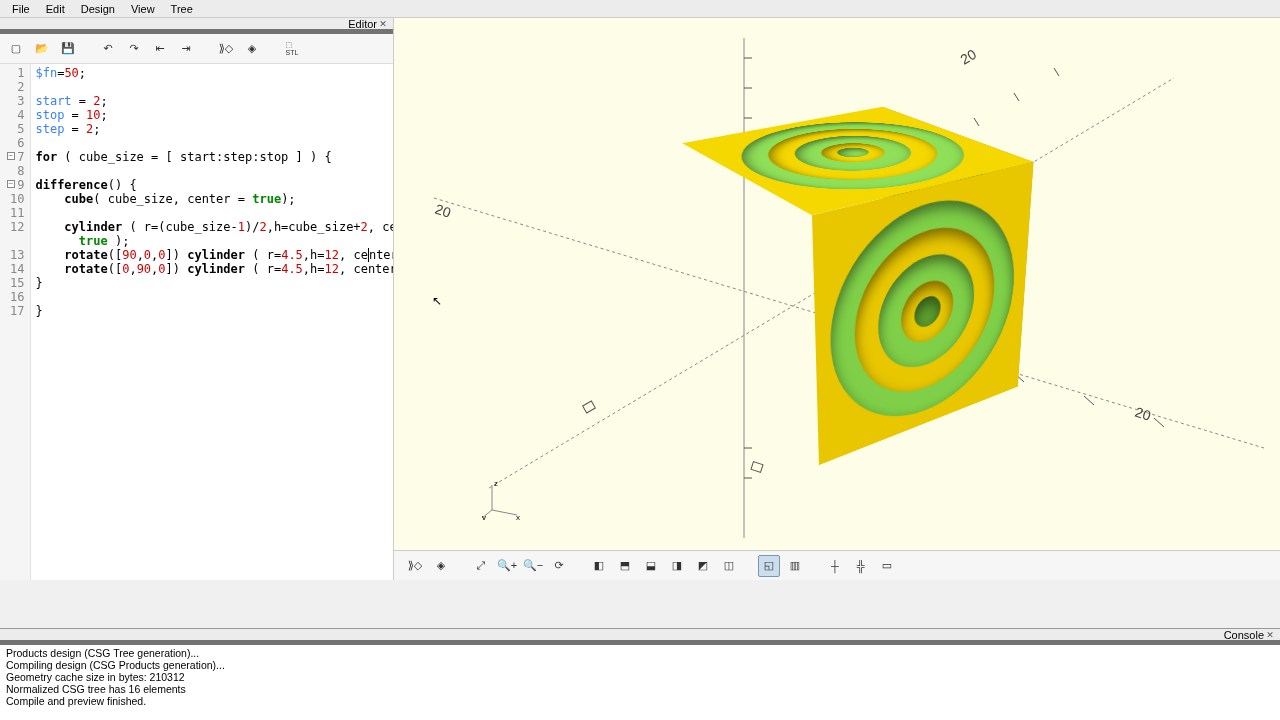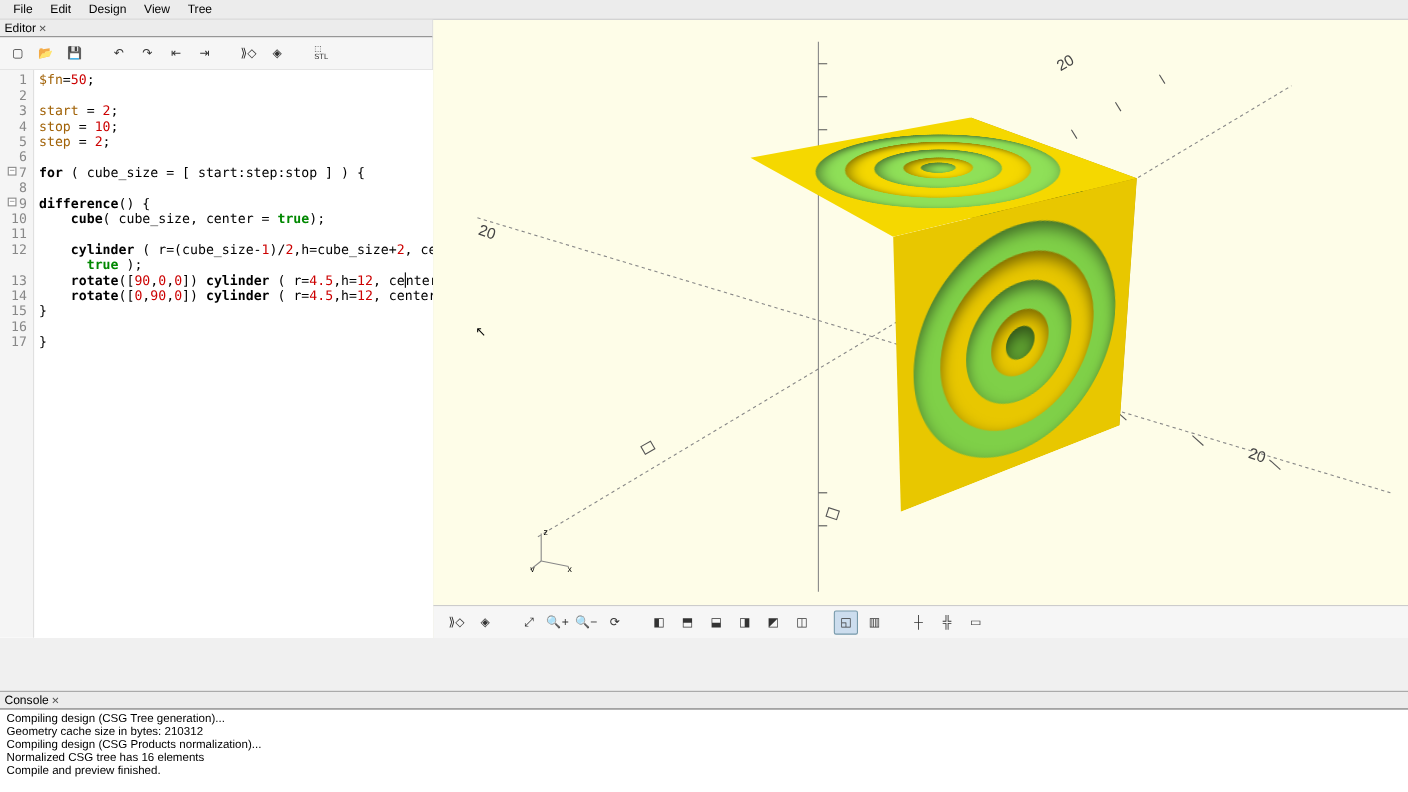--- a/index.html
+++ b/index.html
@@ -1,35 +1,35 @@
 <!DOCTYPE html>
 <html><head>
 <meta charset="utf-8">
 <style>
   * { margin: 0; padding: 0; box-sizing: border-box; }
   body { font-family: sans-serif; font-size: 11px; background: #f0f0f0; width: 1280px; height: 720px; overflow: hidden; color: #000; }
   .menubar { display: flex; background: #ececec; border-bottom: 1px solid #ccc; padding: 2px 4px; height: 18px; align-items: center; gap: 0; }
   .menubar-item { padding: 0 8px; cursor: default; text-align: right; }
   .main-layout { display: flex; height: 562px; }
   .editor-pane { width: 394px; display: flex; flex-direction: column; border-right: 1px solid #ccc; background: #fff; }
-  .panel-title { display:flex; justify-content:flex-start; align-items:center; background: #ececec; padding: 1px 4px; font-size: 11px; border-bottom: 1px solid #737373; height: 16px;}
+  .panel-title { display:flex; justify-content:flex-end; align-items:center; background: #ececec; padding: 1px 4px; font-size: 11px; border-bottom: 5px solid #737373; height: 16px;}
   .panel-close { width:12px; height:12px; display:inline-block; text-align:center; line-height:10px; font-size:9px; color:#555; border:1px solid transparent;}
   .editor-toolbar { display: flex; gap: 6px; padding: 4px 6px; background: #f6f6f6; border-bottom: 1px solid #ddd; align-items: center; height: 30px;}
   .tb-btn { width: 20px; height: 20px; display: flex; align-items: center; justify-content: center; color: #333; cursor: default; }
   .tb-sep { width: 8px; }
   .code-area { flex: 1; display: flex; font-family: Consolas, monospace; font-size: 12px; background: #fff; overflow: auto; line-height: 14px; }
   .gutter { background: #f5f5f5; color: #888; text-align: right; padding: 2px 6px 2px 10px; user-select: none; border-right: 1px solid #e0e0e0; position:relative; }
   .code-lines { padding: 2px 4px; white-space: pre; flex:1; position:relative;}
   .code-line{height:14px;}
   .gutter-line{height:14px; position:relative;}
   .fold-marker{position:absolute; left:-3px; width:8px; height:8px; border:1px solid #888; background:#fff; font-size:8px; line-height:6px; text-align:center; top:2px;}
   .k-kw { color: #000; font-weight: bold; }
   .k-num { color: #c00; }
   .k-const { color: #080; font-weight: bold; }
-  .k-var { color: #a16207; }
+  .k-var { color: #3b82f6; }
   .viewer-pane { flex: 1; display: flex; flex-direction: column; background: #fefde8; }
   .viewport { flex: 1; position: relative; overflow: hidden; background: #fefde8; }
   .viewer-toolbar { display: flex; gap: 4px; padding: 4px 10px; background: #f6f6f6; border-top: 1px solid #ccc; height: 30px; align-items:center;}
   .vtb-btn { width: 22px; height: 22px; display: flex; align-items: center; justify-content: center; color: #333; cursor:default;}
   .vtb-active{background:#cde; border:1px solid #79a; border-radius:2px;}
   .vtb-sep{width:10px;}
   .console-pane { height: 140px; border-top: 1px solid #999; background: #fff; display:flex; flex-direction:column;margin-top:48px;}
   .console-content { flex:1; overflow: auto; padding: 2px 6px; font-size: 10.5px; line-height: 12px; color: #000;}
   
   .cube-wrap{position:absolute; left:340px; top:130px; width:280px; height:280px; perspective:1000px;}
@@ -222,19 +222,19 @@
     </div>
   </div>
 </div>
 
 <div class="console-pane">
   <div class="panel-title">
     <span>Console</span>
     <span class="panel-close">✕</span>
   </div>
   <div class="console-content" id="console-content">
-      <div>Compiling design (CSG Tree generation)...</div>
+      <div>Products design (CSG Tree generation)...</div>
+      <div>Compiling design (CSG Products generation)...</div>
       <div>Geometry cache size in bytes: 210312</div>
-      <div>Compiling design (CSG Products normalization)...</div>
       <div>Normalized CSG tree has 16 elements</div>
       <div>Compile and preview finished.</div>
     </div>
 </div>
 
 </body></html>

